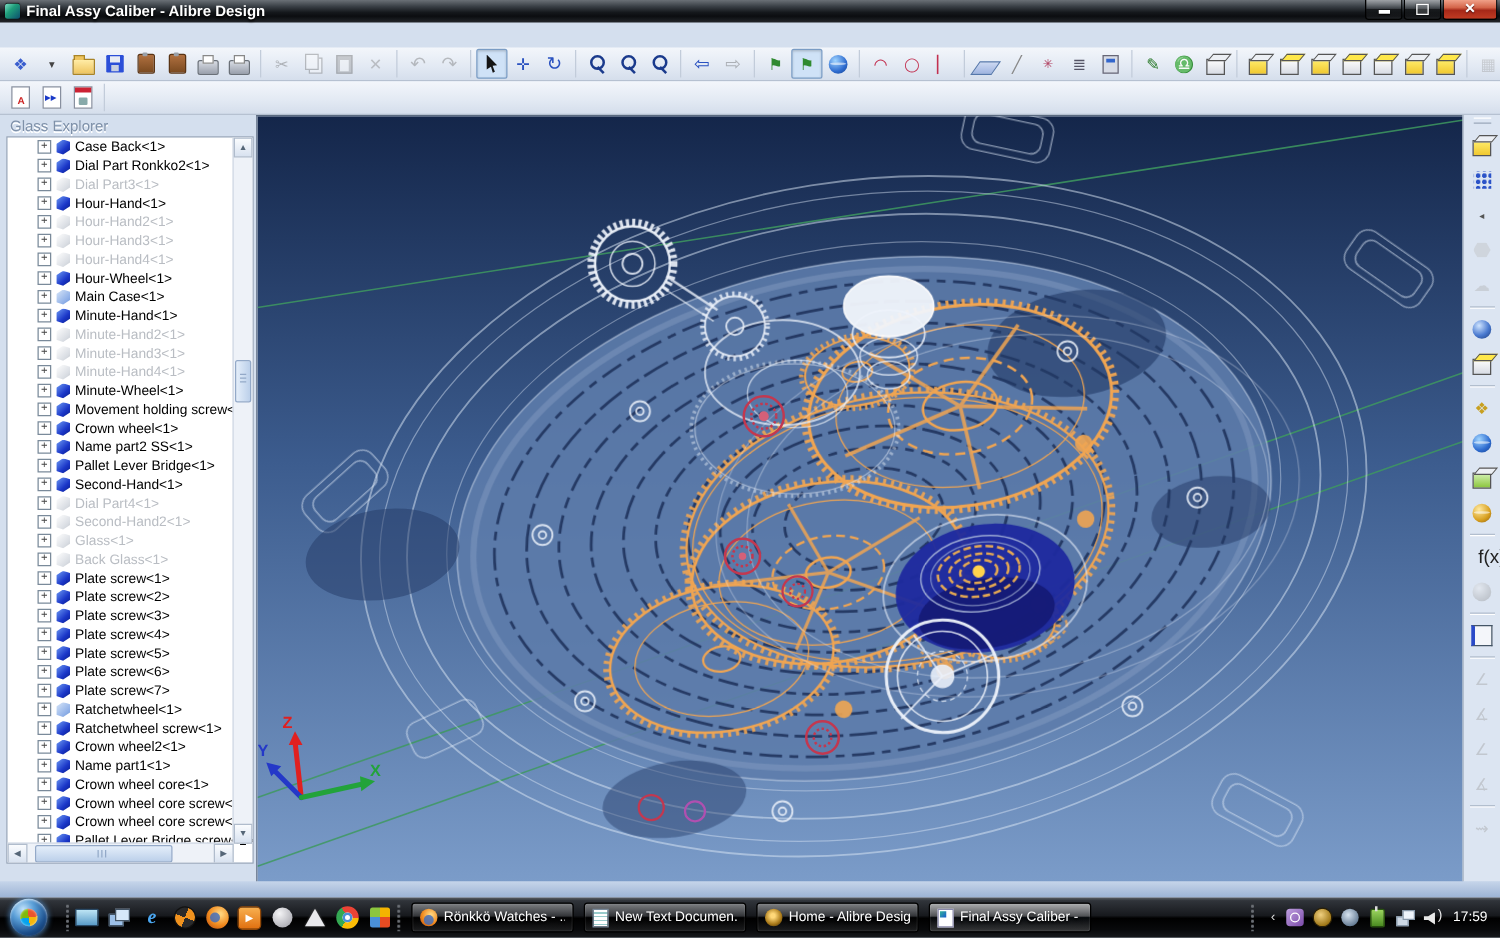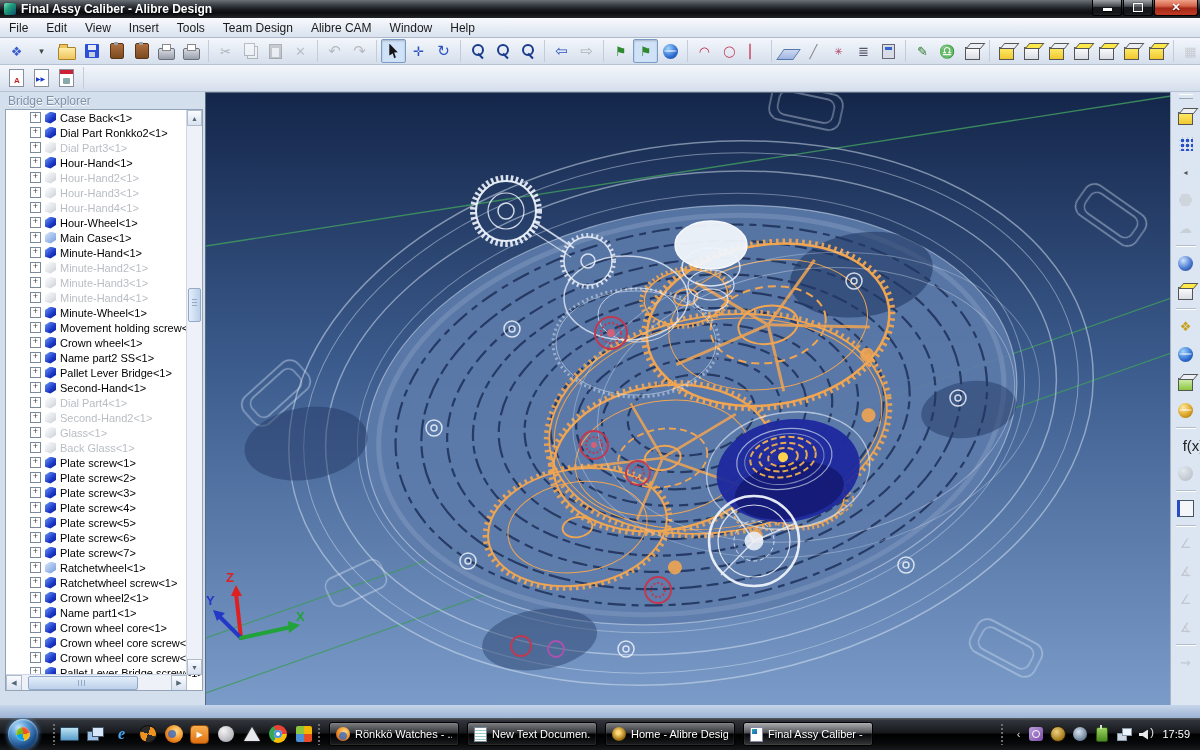--- a/index.html
+++ b/index.html
@@ -170,31 +170,20 @@
         </div>
       <div class="wbtn">
           <div class="glyph-max"></div>
         </div>
       <div class="wbtn close">
           <div class="glyph-close">✕</div>
         </div>
     </div>
   </div>
 
-  <div id="menubar">
-      <span class="mitem">File</span>
-      <span class="mitem">Edit</span>
-      <span class="mitem">View</span>
-      <span class="mitem">Insert</span>
-      <span class="mitem">Tools</span>
-      <span class="mitem">Team Design</span>
-      <span class="mitem">Alibre CAM</span>
-      <span class="mitem">Window</span>
-      <span class="mitem">Help</span>
-    </div>
 
   <div id="tb1" class="tbrow">
       <div class="tgroup">
         <span class="tb">
           <span style="color: rgb(58, 94, 206);">❖</span>
         </span>
         <span class="tb">
           <span style="color: rgb(68, 68, 68); font-size: 9px;">▾</span>
         </span>
         <span class="tb">
@@ -357,21 +346,21 @@
         </span>
         <span class="tb">
           <span class="ic-page snap"></span>
         </span>
       </div>
     </div>
 
   <div id="main">
 
     <div id="explorer">
-      <div id="exptitle">Bridge Explorer</div>
+      <div id="exptitle">Glass Explorer</div>
       <div id="treebox">
         <div id="treerows">
             <div class="trow">
               <span class="pb">+</span>
               <span class="pt"></span>
               <span>Case Back&lt;1&gt;</span>
             </div>
             <div class="trow">
               <span class="pb">+</span>
               <span class="pt"></span>

